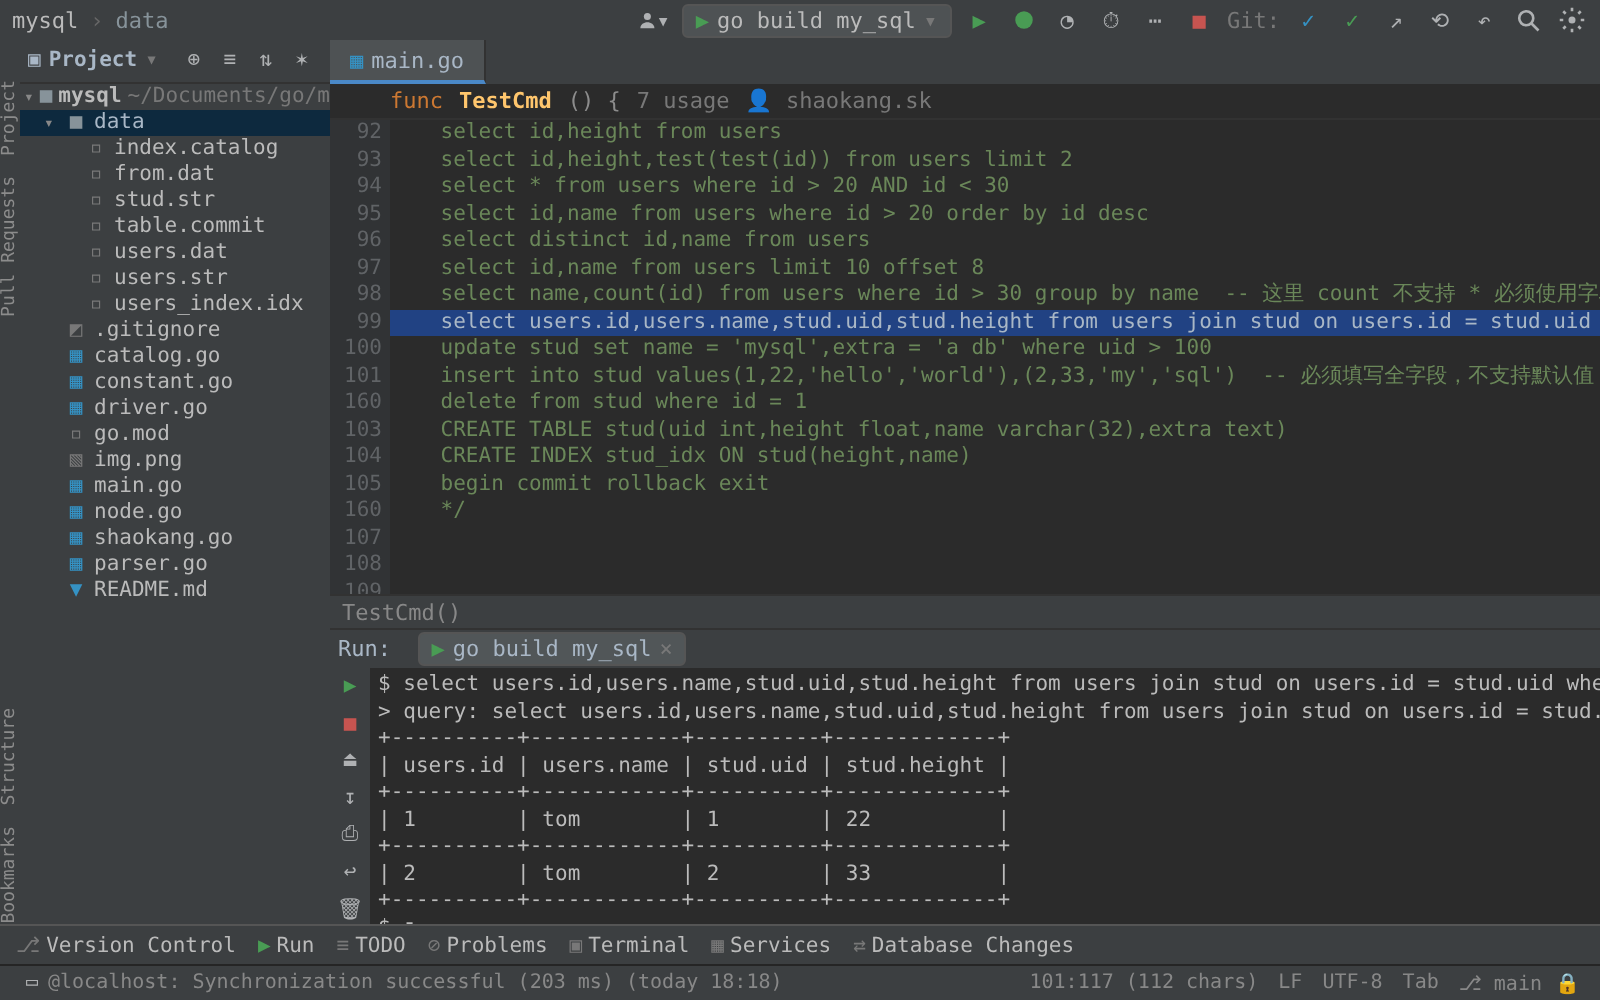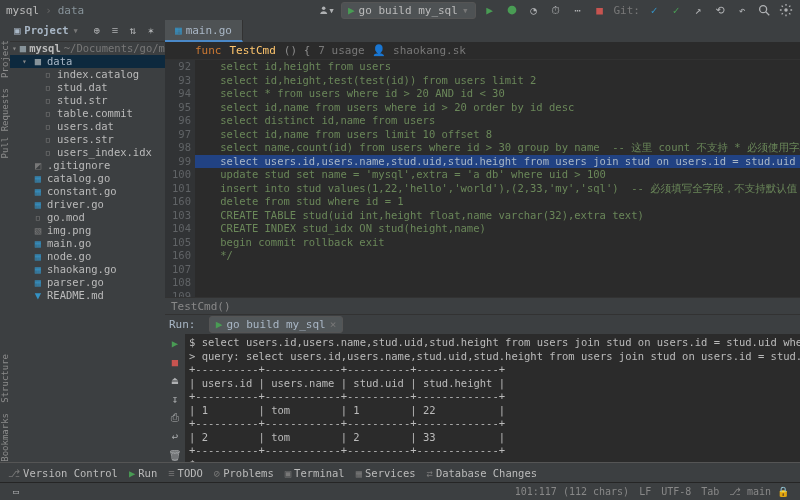--- a/index.html
+++ b/index.html
@@ -33,21 +33,21 @@
   .ed-tabs { height:22px; background:#3c3f41; display:flex; }
   .tab { padding:0 10px; display:flex; align-items:center; gap:4px; border-right:1px solid #323232; background:#515658; cursor:pointer; }
   .tab.active { background:#4e5254; border-bottom:2px solid #4a88c7; }
   .ed-line2 { height:18px; display:flex; align-items:center; padding-left:30px; gap:8px; color:#8c8c8c; border-bottom:1px solid #323232; position:relative; }
   .code { flex:1; display:flex; font-size:10.5px; line-height:13.5px; overflow:hidden; }
   .gutter { width:30px; background:#313335; color:#606366; text-align:right; padding-right:4px; }
   .code-body { flex:1; padding-right:8px; overflow:hidden; }
   .line { white-space:pre; }
   .line.hi { background:#214283; color:#a9b7c6; }
   .tok-kw { color:#cc7832; }
-  .tok-fn { color:#ffc66d; }
+  .tok-fn { color:#ffc66d;font-weight:bold; }
   .tok-str { color:#6a8759; }
   .crumb { height:17px; background:#3c3f41; color:#888; padding-left:6px; display:flex; align-items:center; border-top:1px solid #323232; }
   .run-head { height:20px; background:#3c3f41; display:flex; align-items:center; padding:0 4px; border-top:1px solid #323232; }
   .run-head .spacer{flex:1;}
   .run-body { height:128px; display:flex; background:#2b2b2b; font-size:10.5px; line-height:13.5px; }
   .run-toolbar { width:20px; background:#3c3f41; display:flex; flex-direction:column; align-items:center; gap:5px; padding-top:3px; }
   .console { flex:1; padding:2px 4px; overflow:hidden; white-space:pre; color:#bbb; }
   .bottombar { height:20px; background:#3c3f41; display:flex; align-items:center; padding:0 4px; gap:3px; font-size:10.5px; color:#bbb; border-top:1px solid #555; }
   .bottombar .itm { display:flex; align-items:center; gap:3px; padding:0 4px; cursor:pointer; }
   .bottombar .spacer{flex:1;}
@@ -150,21 +150,21 @@
               <span class="ico">
                 <span class="gray">▫</span>
               </span>
               <span class="file">index.catalog</span>
             </div>
             <div class="tree-row" style="padding-left: 22px;">
               <span class="arrow"></span>
               <span class="ico">
                 <span class="gray">▫</span>
               </span>
-              <span class="file">stud.dat</span>
+              <span class="file">from.dat</span>
             </div>
             <div class="tree-row" style="padding-left: 22px;">
               <span class="arrow"></span>
               <span class="ico">
                 <span class="gray">▫</span>
               </span>
               <span class="file">stud.str</span>
             </div>
             <div class="tree-row" style="padding-left: 22px;">
               <span class="arrow"></span>
@@ -400,20 +400,21 @@
     </span>
   <span class="itm">
       <span class="gray">⇄</span>
       <span>Database Changes</span>
     </span>
   <span class="spacer"></span>
 </div>
 
 <div class="statusbar">
   <span class="iconbtn">▭</span>
+  <span>@localhost: Synchronization successful (203 ms) (today 18:18)</span>
   <span class="spacer"></span>
   <span class="itm">101:117 (112 chars)</span>
   <span class="itm">LF</span>
   <span class="itm">UTF-8</span>
   <span class="itm">Tab</span>
   <span class="itm">⎇ <span>main</span></span>
   <span class="iconbtn">🔒</span>
 </div>
 
 </body></html>

